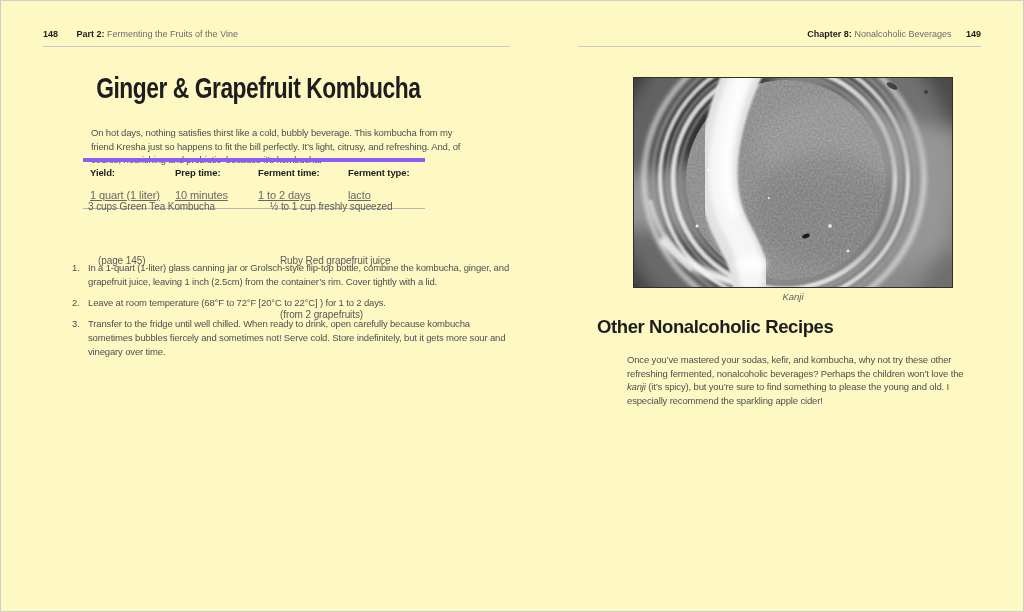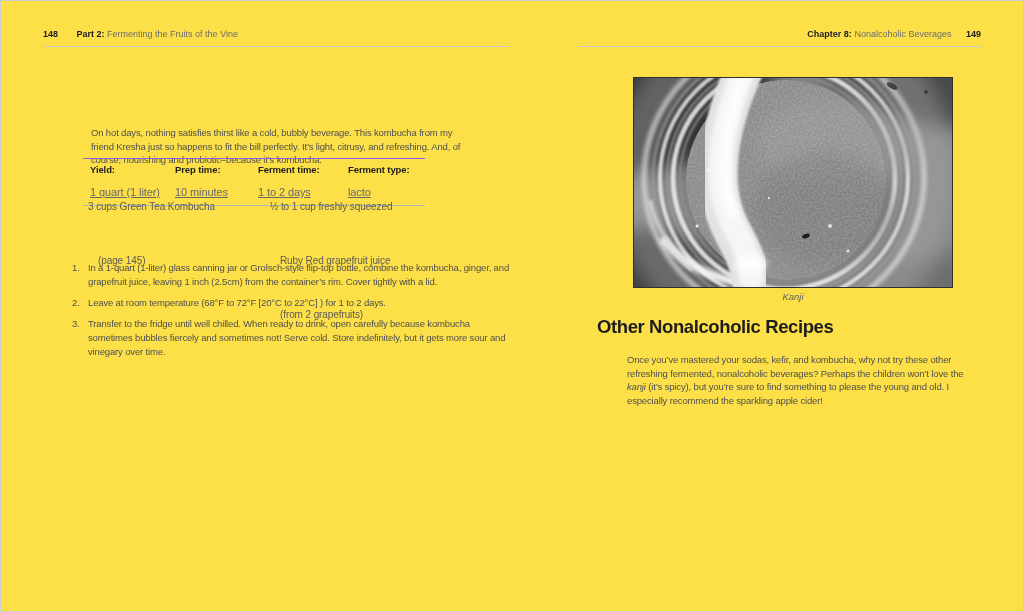--- a/index.html
+++ b/index.html
@@ -1,36 +1,36 @@
 <!DOCTYPE html>
 <html><head>
 <meta charset="utf-8">
 <style>
   html,body{margin:0;padding:0;background:#fff;}
-  .canvas{position:relative;width:1024px;height:612px;background:#fde047;overflow:hidden;
+  .canvas{position:relative;width:1024px;height:612px;background:#fef9c3;overflow:hidden;
           box-shadow:inset 0 0 0 1px #cdced0;font-family:"Liberation Sans",sans-serif;color:#2b2b2b;}
   
   .runhead{position:absolute;top:29px;font-size:9px;line-height:11px;white-space:nowrap;}
   .runhead-left{left:43px;}
   .runhead-right{right:43px;text-align:left;}
   .rh-bold{font-weight:700;color:#1c1c1e;}
   .rh-gray{color:#6b6c6e;}
   .rh-num-left{margin-right:16px;}
   .rh-num-right{margin-left:12px;}
   .rule{position:absolute;top:46px;height:1px;background:#c9cacc;}
   .rule-left{left:43px;width:467px;}
   .rule-right{left:578px;width:403px;}
   
   .recipe-title{position:absolute;left:40px;top:71px;width:436px;text-align:center;white-space:nowrap;}
   .recipe-title-inner{display:inline-block;font-weight:700;font-size:30px;line-height:34px;color:#1d1d1f;
                       letter-spacing:-0.6px;transform:scaleX(0.76);transform-origin:center;}
   .intro{position:absolute;left:75px;top:110px;width:372px;font-size:9.5px;line-height:13.5px;
          letter-spacing:-0.15px;color:#4e4f52;}
   
-  .meta{position:absolute;left:83px;top:158px;width:342px;border-top:1px solid #8b5cf6;
+  .meta{position:absolute;left:83px;top:158px;width:342px;border-top:4px solid #8b5cf6;
         border-bottom:1px solid #b4b5b7;padding:5px 0 7px 7px;display:flex;box-sizing:border-box;}
   .meta-col{flex:none;}
   .meta-col:nth-child(1){width:85px;}
   .meta-col:nth-child(2){width:83px;}
   .meta-col:nth-child(3){width:90px;}
   .meta-label{font-size:9.5px;font-weight:700;color:#1d1d1f;letter-spacing:-0.1px;}
   .meta-value{font-size:11px;color:#66676a;margin-top:11px;letter-spacing:-0.1px;text-decoration:underline;}
   
   .ing-col{position:absolute;top:200px;font-size:10px;line-height:13px;color:#595a5d;letter-spacing:-0.1px;}
   .ing-col-left{left:88px;width:175px;}
@@ -66,20 +66,23 @@
   </div>
   <div class="rule rule-left"></div>
 
   <div class="runhead runhead-right">
     <span class="rh-bold">Chapter 8:</span>
     <span class="rh-gray">Nonalcoholic Beverages</span>
     <span class="rh-bold rh-num-right">149</span>
   </div>
   <div class="rule rule-right"></div>
 
+  <div class="recipe-title">
+    <span class="recipe-title-inner">Ginger &amp; Grapefruit Kombucha</span>
+  </div>
 
   <p class="intro" style="margin:16px">On hot days, nothing satisfies thirst like a cold, bubbly beverage. This kombucha from my friend Kresha just so happens to fit the bill perfectly. It’s light, citrusy, and refreshing. And, of course, nourishing and probiotic–because it’s kombucha.</p>
 
   <div class="meta">
     <div class="meta-col">
       <div class="meta-label">Yield:</div>
       <div class="meta-value">1 quart (1 liter)</div>
     </div>
     <div class="meta-col">
       <div class="meta-label">Prep time:</div>

